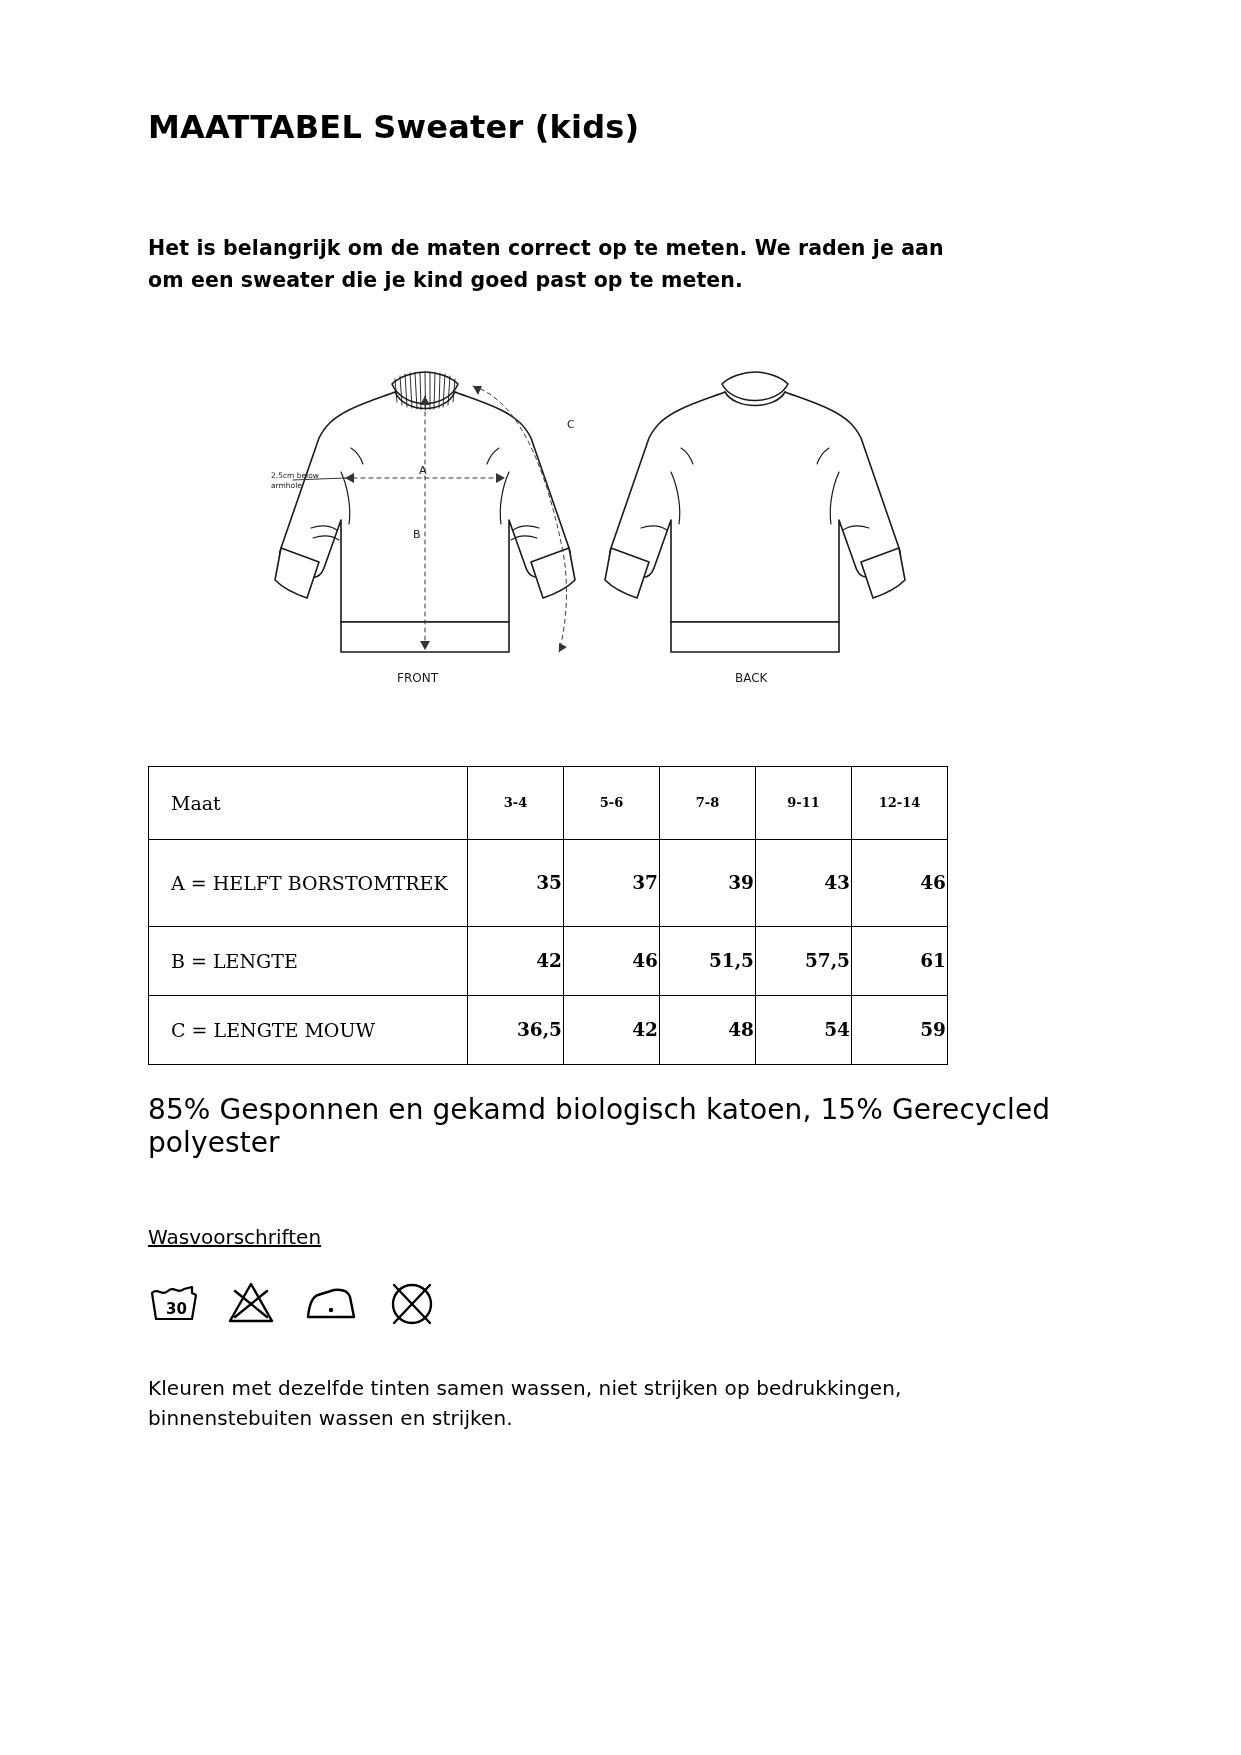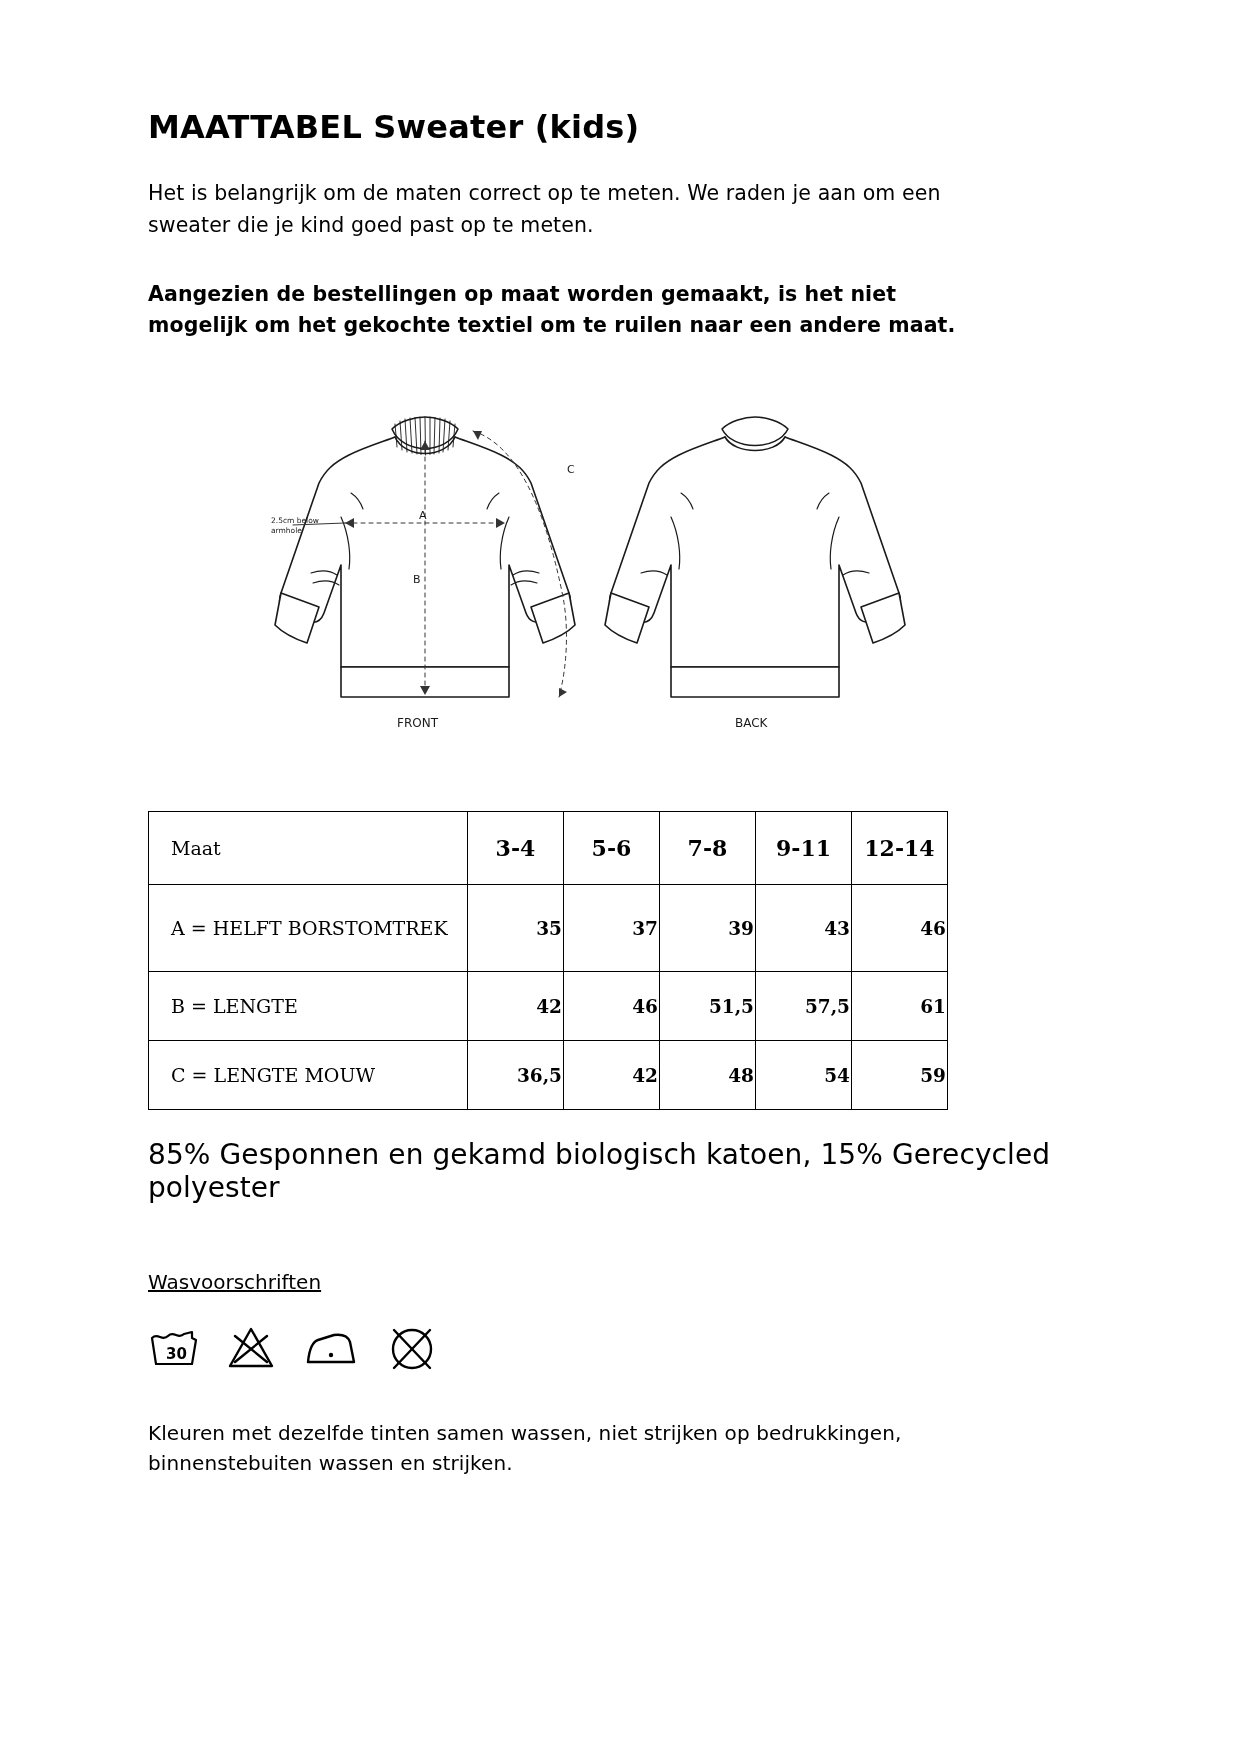--- a/index.html
+++ b/index.html
@@ -28,23 +28,24 @@
     font-size: 32px;
     font-weight: bold;
     letter-spacing: 0.2px;
     margin: 0 0 0 0;
     padding-top: 18px;
     line-height: 1.2;
   }
   .intro {
     font-size: 20.5px;
     line-height: 1.52;
-    margin-top: 32px;
+    margin-top: 87px;
     max-width: 800px;
     letter-spacing: 0.1px;
+    font-weight: bold;
   }
   .notice {
     font-size: 20.5px;
     line-height: 1.52;
     font-weight: bold;
     margin-top: 38px;
     max-width: 820px;
     letter-spacing: 0.1px;
   }
   .diagram-wrap {
@@ -68,21 +69,21 @@
   }
   .size-table th.row-head, .size-table td.row-head {
     text-align: left;
     padding-left: 22px;
     font-weight: normal;
     font-size: 19px;
   }
   .size-table thead th {
     font-weight: bold;
     height: 70px;
-    font-size: 22px;
+    font-size: 13px;
   }
   .size-table tbody td {
     height: 66px;
     font-weight: bold;
     text-align: right;
   }
   .size-table tbody tr.tall td {
     height: 84px;
   }
   .col-head { width: 90px; }
@@ -115,21 +116,20 @@
 </style>
 </head>
 <body>
 
 <div class="page">
 
   <h1 class="doc-title">MAATTABEL Sweater (kids)</h1>
 
   <p class="intro">Het is belangrijk om de maten correct op te meten. We raden je aan om een sweater die je kind goed past op te meten.</p>
 
-  <p class="notice">Aangezien de bestellingen op maat worden gemaakt, is het niet mogelijk om het gekochte textiel om te ruilen naar een andere maat.</p>
 
   <div class="diagram-wrap">
     <svg width="760" height="370" viewBox="0 0 760 370">
       <g fill="none" stroke="#1a1a1a" stroke-width="1.6" stroke-linejoin="round" stroke-linecap="round">
 
         <g>
 
           <path d="M150 40
                    C 140 44, 120 50, 104 58
                    C 88 66, 80 74, 74 86

